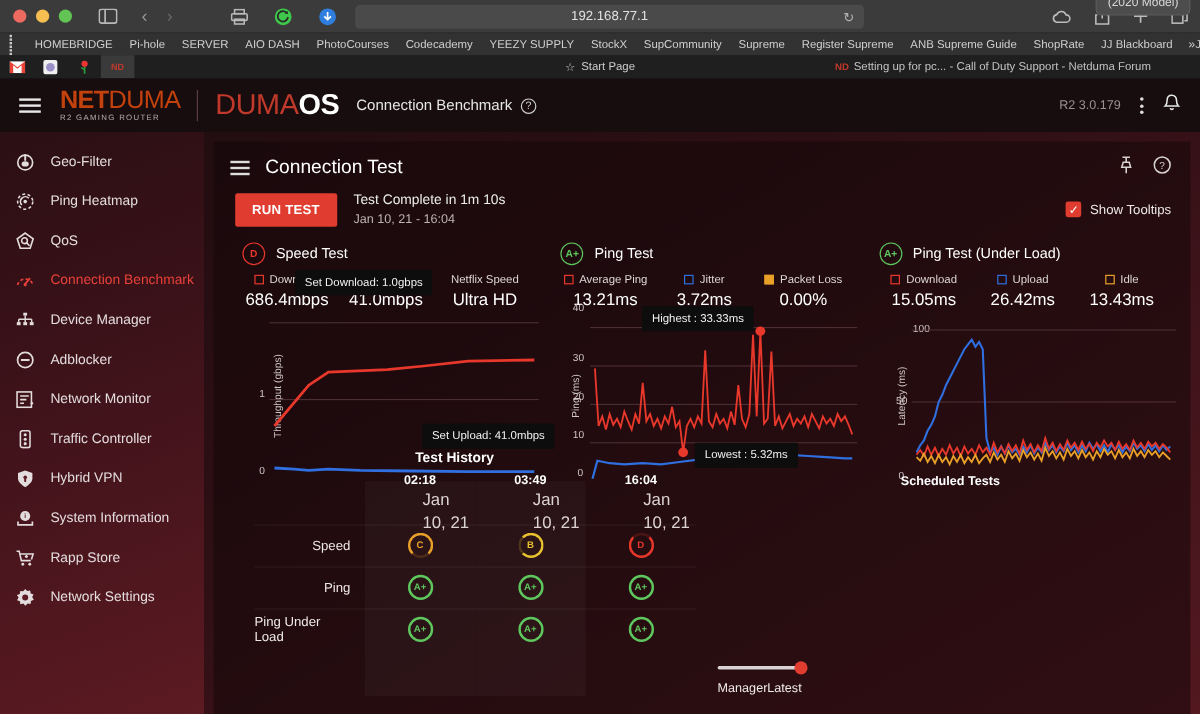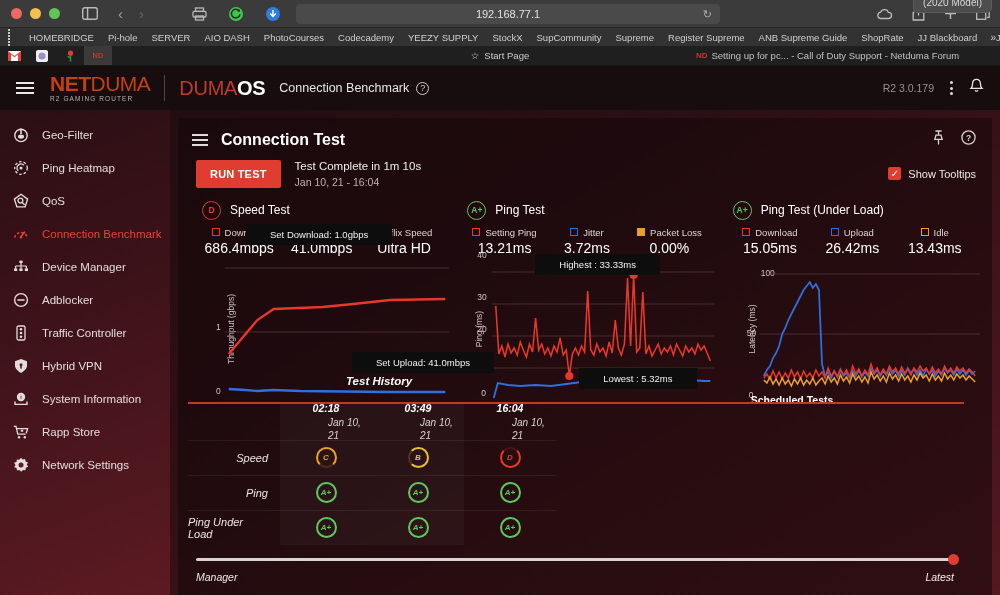--- a/index.html
+++ b/index.html
@@ -85,21 +85,21 @@
   }
   .burger { width: 18px; display: flex; flex-direction: column; gap: 3px; margin-right: 16px; cursor: pointer; }
   .burger i { height: 2px; background: #e8e8e8; display: block; }
 
   .logo-wrap { display: flex; flex-direction: column; line-height: 1; }
   .logo-main { font-size: 21px; letter-spacing: -0.5px; color: #c2410c; font-weight: 300; }
   .logo-main b { font-weight: 800; }
   .logo-sub { font-size: 6.5px; letter-spacing: 1.1px; color: #b9b0b1; margin-top: 2px; }
 
   .logo-div { width: 1px; height: 26px; background: #5a4044; margin: 0 14px; }
-  .dumaos { font-size: 20px; letter-spacing: -0.3px; }
+  .dumaos { font-size: 24px; letter-spacing: -0.3px; }
   .dumaos .d { color: #c0392b; font-weight: 300; }
   .dumaos .o { color: #fff; font-weight: 800; }
   .app-crumb { color: #e6e6e6; font-size: 12.5px; margin-left: 14px; }
   .qmark {
     width: 13px; height: 13px; border: 1.3px solid #cfcfcf; border-radius: 50%;
     color: #cfcfcf; font-size: 9px; display: inline-flex; align-items: center;
     justify-content: center; margin-left: 7px; vertical-align: 1px;
   }
   .hdr-right { margin-left: auto; display: flex; align-items: center; gap: 16px; }
   .fwver { color: #9d8f91; font-size: 10.5px; }
@@ -119,21 +119,21 @@
   }
   .side-item.active { color: #e8413a; }
   .side-ic { width: 17px; height: 17px; display: flex; align-items: center; justify-content: center; flex: none; }
   .side-ic svg { width: 16px; height: 16px; }
 
   
   .main { flex: 1; min-width: 0; display: flex; flex-direction: column;
           background: linear-gradient(150deg, #220d11 0%, #2d0f14 35%, #531820 100%); padding: 8px 8px 0 8px; }
   .panel { flex: 1; background: rgba(20,8,10,0.55); display: flex; flex-direction: column; min-height: 0; }
 
-  .panel-top { display: flex; align-items: center; padding: 12px 16px 0 14px; font-weight: bold; }
+  .panel-top { display: flex; align-items: center; padding: 12px 16px 0 14px; }
   .panel-burger { width: 16px; display: flex; flex-direction: column; gap: 3px; margin-right: 13px; cursor: pointer; }
   .panel-burger i { height: 2px; background: #ddd; display: block; }
   .panel-title { color: #fff; font-size: 16px; }
   .panel-top-right { margin-left: auto; display: flex; gap: 16px; align-items: center; color: #d8d2d3; }
 
   .runrow { display: flex; align-items: center; padding: 10px 16px 0 18px; position: relative; }
   .runbtn {
     background: #e03d30; color: #fff; font-size: 11px; font-weight: bold;
     padding: 8px 14px; border: none; border-radius: 2px; cursor: pointer; letter-spacing: 0.2px;
   }
@@ -166,37 +166,37 @@
   .plot { position: relative; height: 142px; margin-top: 2px; }
   .plot svg { position: absolute; inset: 0; width: 100%; height: 100%; }
   .ylabel {
     position: absolute; left: 4px; top: 50%; transform: translateY(-50%) rotate(-90deg);
     transform-origin: center; color: #cfc6c8; font-size: 8.5px; white-space: nowrap;
   }
   .ytick { position: absolute; color: #cfc6c8; font-size: 8.5px; }
 
   .tip {
     position: absolute; background: #0d0d0d; color: #f1f1f1; font-size: 9.5px;
-    padding: 5px 24px; white-space: nowrap; z-index: 9;
+    padding: 5px 8px; white-space: nowrap; z-index: 9;
   }
 
   
-  .history { flex: 1; display: flex; flex-direction: column; min-height: 0; padding: 0 14px 0 0; position: relative; font-style: italic; }
+  .history { flex: 1; display: flex; flex-direction: row; min-height: 0; padding: 0 14px 15px 0; position: relative; }
   .hist-label {
     position: absolute; color: #fff; font-size: 11.5px; font-weight: bold;
     left: 168px; top: -25px;
   }
   .hist-divider { height: 2px; background: #c0392b; margin: 2px 14px 0 10px; }
   .table { display: flex; padding-left: 10px; }
   .tcol { width: 92px; flex: none; }
   .tcol.labelcol { width: 92px; }
   .tcol.shaded { background: rgba(255,255,255,0.035); }
   .th { height: 36px; display: flex; flex-direction: column; align-items: center; justify-content: center; line-height: 1.3; }
   .th .t { color: #fff; font-size: 10.5px; font-weight: bold; }
-  .th .d { color: #ddd3d5; font-size: 10px; margin-left: 48px; }
+  .th .d { color: #ddd3d5; font-size: 14px; margin-left: 48px; }
   .td { height: 35px; display: flex; align-items: center; justify-content: center; border-top: 1px solid rgba(255,255,255,0.07); }
   .td.rowlabel { justify-content: flex-end; padding-right: 12px; color: #ede7e8; font-size: 11px; }
   .pill { width: 21px; height: 21px; border-radius: 50%; display: flex; align-items: center;
           justify-content: center; font-size: 8px; font-weight: bold; }
 
   .slider-wrap { margin-top: auto; padding: 0 24px 0 18px; }
   .slider-track { height: 3px; background: #d9d3d4; border-radius: 2px; position: relative; }
   .slider-knob { position: absolute; right: -5px; top: -4px; width: 11px; height: 11px; border-radius: 50%; background: #e03d30; cursor: pointer; }
   .slider-ends { display: flex; justify-content: space-between; padding: 10px 0 0 0; color: #efe9ea; font-size: 10.5px; }
   .spacer-bot { height: 12px; }
@@ -441,20 +441,30 @@
       <div class="side-item">
         <span class="side-ic">
             <svg viewBox="0 0 16 16">
               <circle cx="8" cy="8" r="6.4" fill="none" stroke="#e3dcdd" stroke-width="1.4"></circle>
               <path d="M4.4 8 H11.6" stroke="#e3dcdd" stroke-width="1.5"></path>
             </svg>
           </span>
         <span>Adblocker</span>
       </div>
 
+      <div class="side-item">
+        <span class="side-ic">
+            <svg viewBox="0 0 16 16">
+              <rect x="1.2" y="1.6" width="12" height="12.8" fill="none" stroke="#e3dcdd" stroke-width="1.3"></rect>
+              <path d="M3.8 5 H11 M3.8 8 H9 M3.8 11 H7" stroke="#e3dcdd" stroke-width="1.3"></path>
+              <circle cx="13.6" cy="11" r="1.1" fill="#e3dcdd"></circle>
+            </svg>
+          </span>
+        <span>Network Monitor</span>
+      </div>
 
       <div class="side-item">
         <span class="side-ic">
             <svg viewBox="0 0 16 16">
               <rect x="4" y="1" width="8" height="14" rx="1.6" fill="none" stroke="#e3dcdd" stroke-width="1.3"></rect>
               <circle cx="8" cy="4.3" r="1.3" fill="#e3dcdd"></circle>
               <circle cx="8" cy="8" r="1.3" fill="#e3dcdd"></circle>
               <circle cx="8" cy="11.7" r="1.3" fill="#e3dcdd"></circle>
             </svg>
           </span>
@@ -590,21 +600,21 @@
 
           <div class="card">
             <div class="card-head">
               <span class="grade" style="border:1.6px solid #5ec75e;color:#5ec75e">A+</span>
               <span class="card-title">Ping Test</span>
             </div>
             <div class="legend">
               <div class="legend-col">
                 <div class="legend-key">
                     <span class="swatch" style="border-color:#e8372b"></span>
-                    <span class="legend-label">Setting Ping</span>
+                    <span class="legend-label">Average Ping</span>
                   </div>
                 <div class="legend-val">13.21ms</div>
               </div>
               <div class="legend-col">
                 <div class="legend-key">
                     <span class="swatch" style="border-color:#2f6fe0"></span>
                     <span class="legend-label">Jitter</span>
                   </div>
                 <div class="legend-val">3.72ms</div>
               </div>

